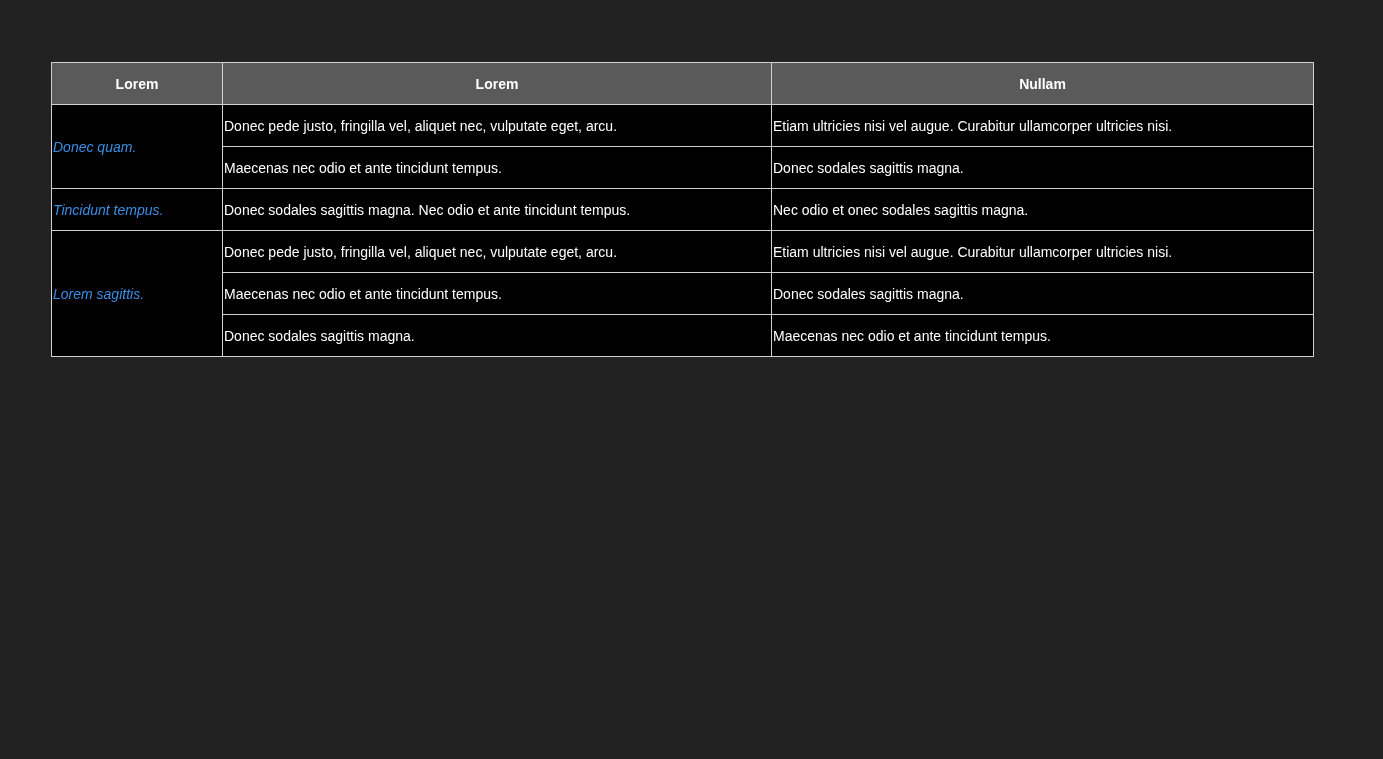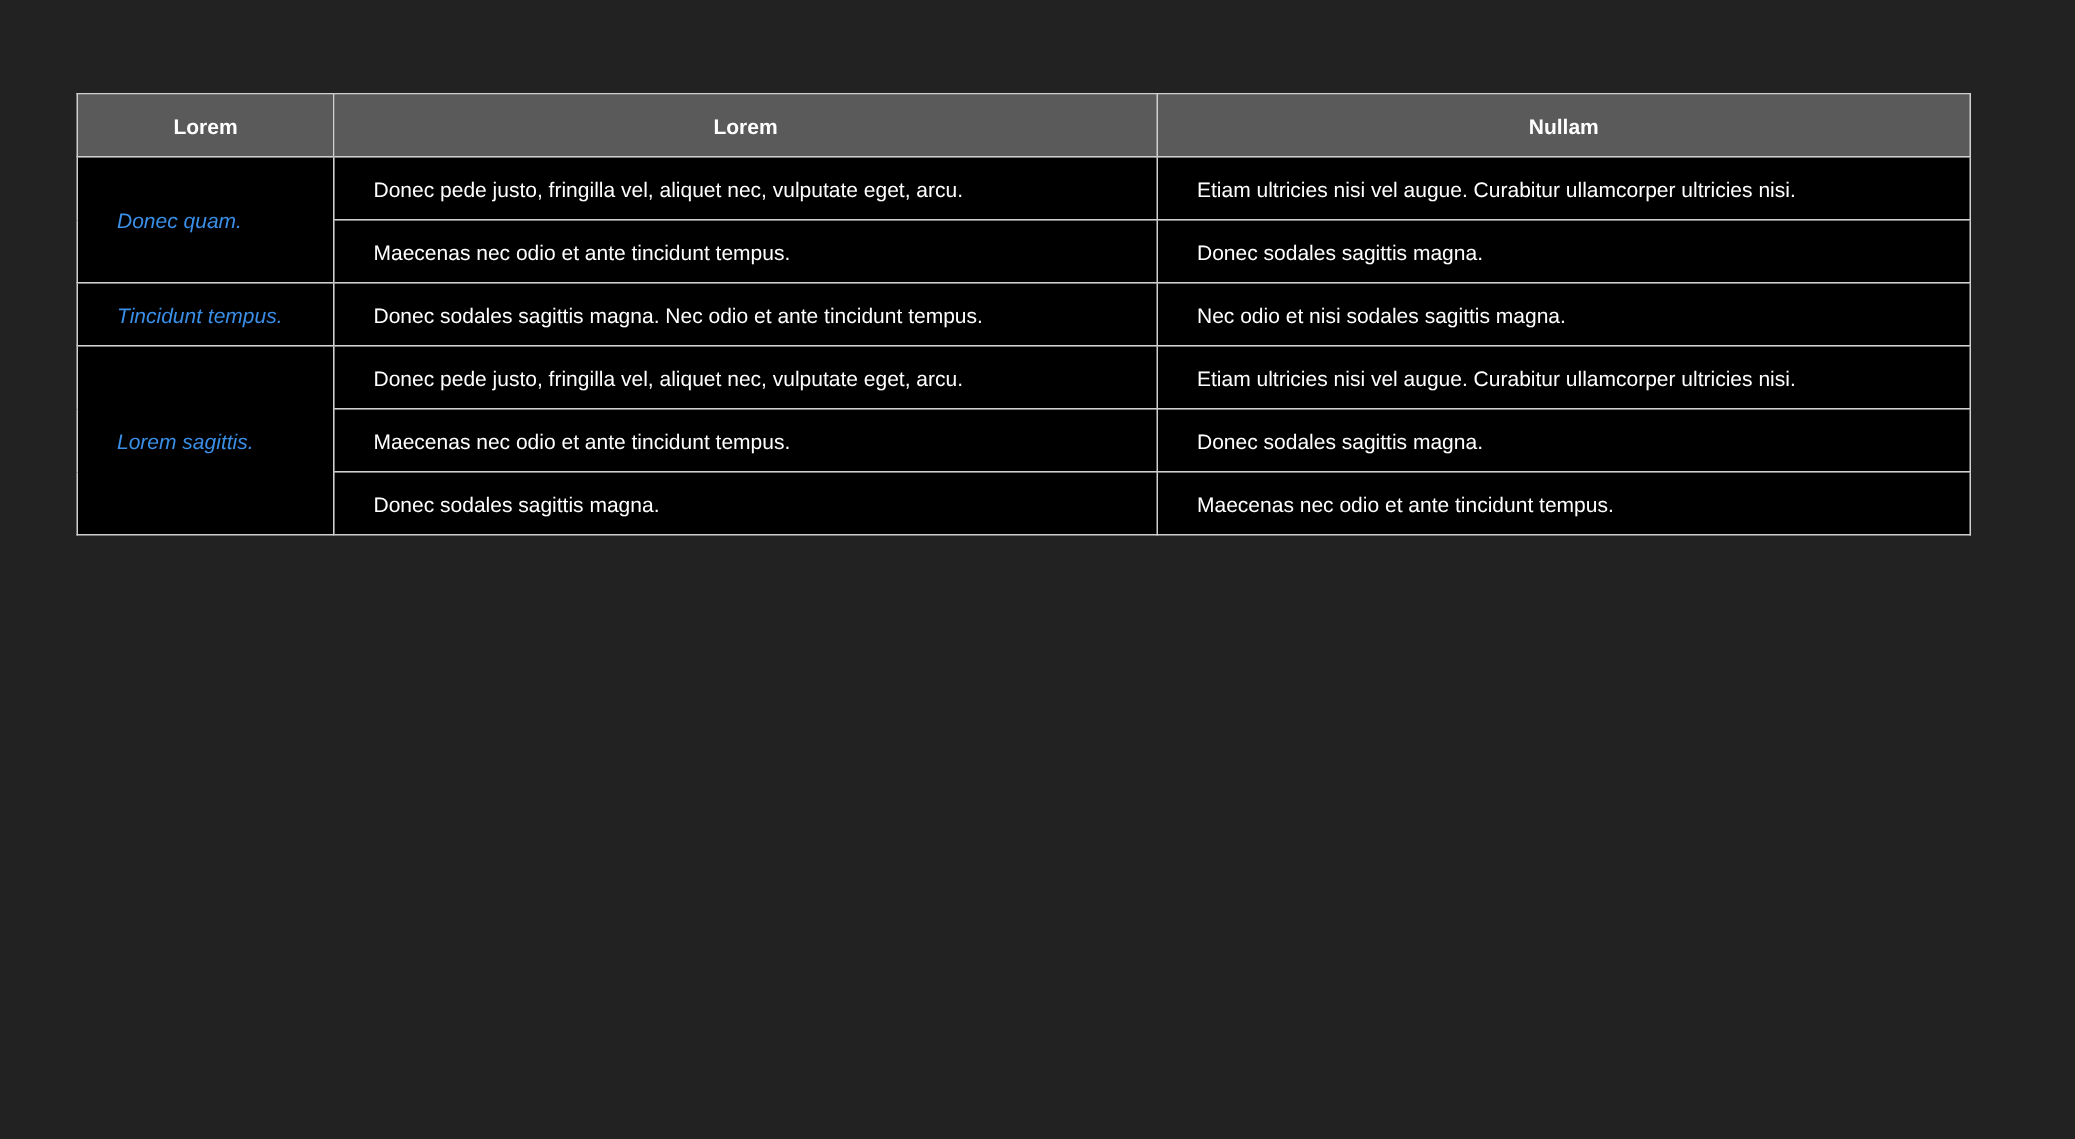--- a/index.html
+++ b/index.html
@@ -22,21 +22,21 @@
       width: 1262px;
     }
     table {
       border-collapse: collapse;
       width: 1262px;
       table-layout: fixed;
     }
     th, td {
       border: 1px solid #d0d0d0;
       height: 41px;
-      padding: 0 26px;
+      padding: 0 1px;
       text-align: left;
       vertical-align: middle;
       white-space: nowrap;
       overflow: hidden;
     }
     th {
       background: #5a5a5a;
       font-weight: bold;
       text-align: center;
       color: #ffffff;
@@ -76,21 +76,21 @@
         <td>Donec pede justo, fringilla vel, aliquet nec, vulputate eget, arcu.</td>
         <td>Etiam ultricies nisi vel augue. Curabitur ullamcorper ultricies nisi.</td>
       </tr>
       <tr>
         <td>Maecenas nec odio et ante tincidunt tempus.</td>
         <td>Donec sodales sagittis magna.</td>
       </tr>
       <tr>
         <td class="group">Tincidunt tempus.</td>
         <td>Donec sodales sagittis magna. Nec odio et ante tincidunt tempus.</td>
-        <td>Nec odio et nisi sodales sagittis magna.</td>
+        <td>Nec odio et onec sodales sagittis magna.</td>
       </tr>
       <tr>
         <td rowspan="3" class="group">Lorem sagittis.</td>
         <td>Donec pede justo, fringilla vel, aliquet nec, vulputate eget, arcu.</td>
         <td>Etiam ultricies nisi vel augue. Curabitur ullamcorper ultricies nisi.</td>
       </tr>
       <tr>
         <td>Maecenas nec odio et ante tincidunt tempus.</td>
         <td>Donec sodales sagittis magna.</td>
       </tr>

